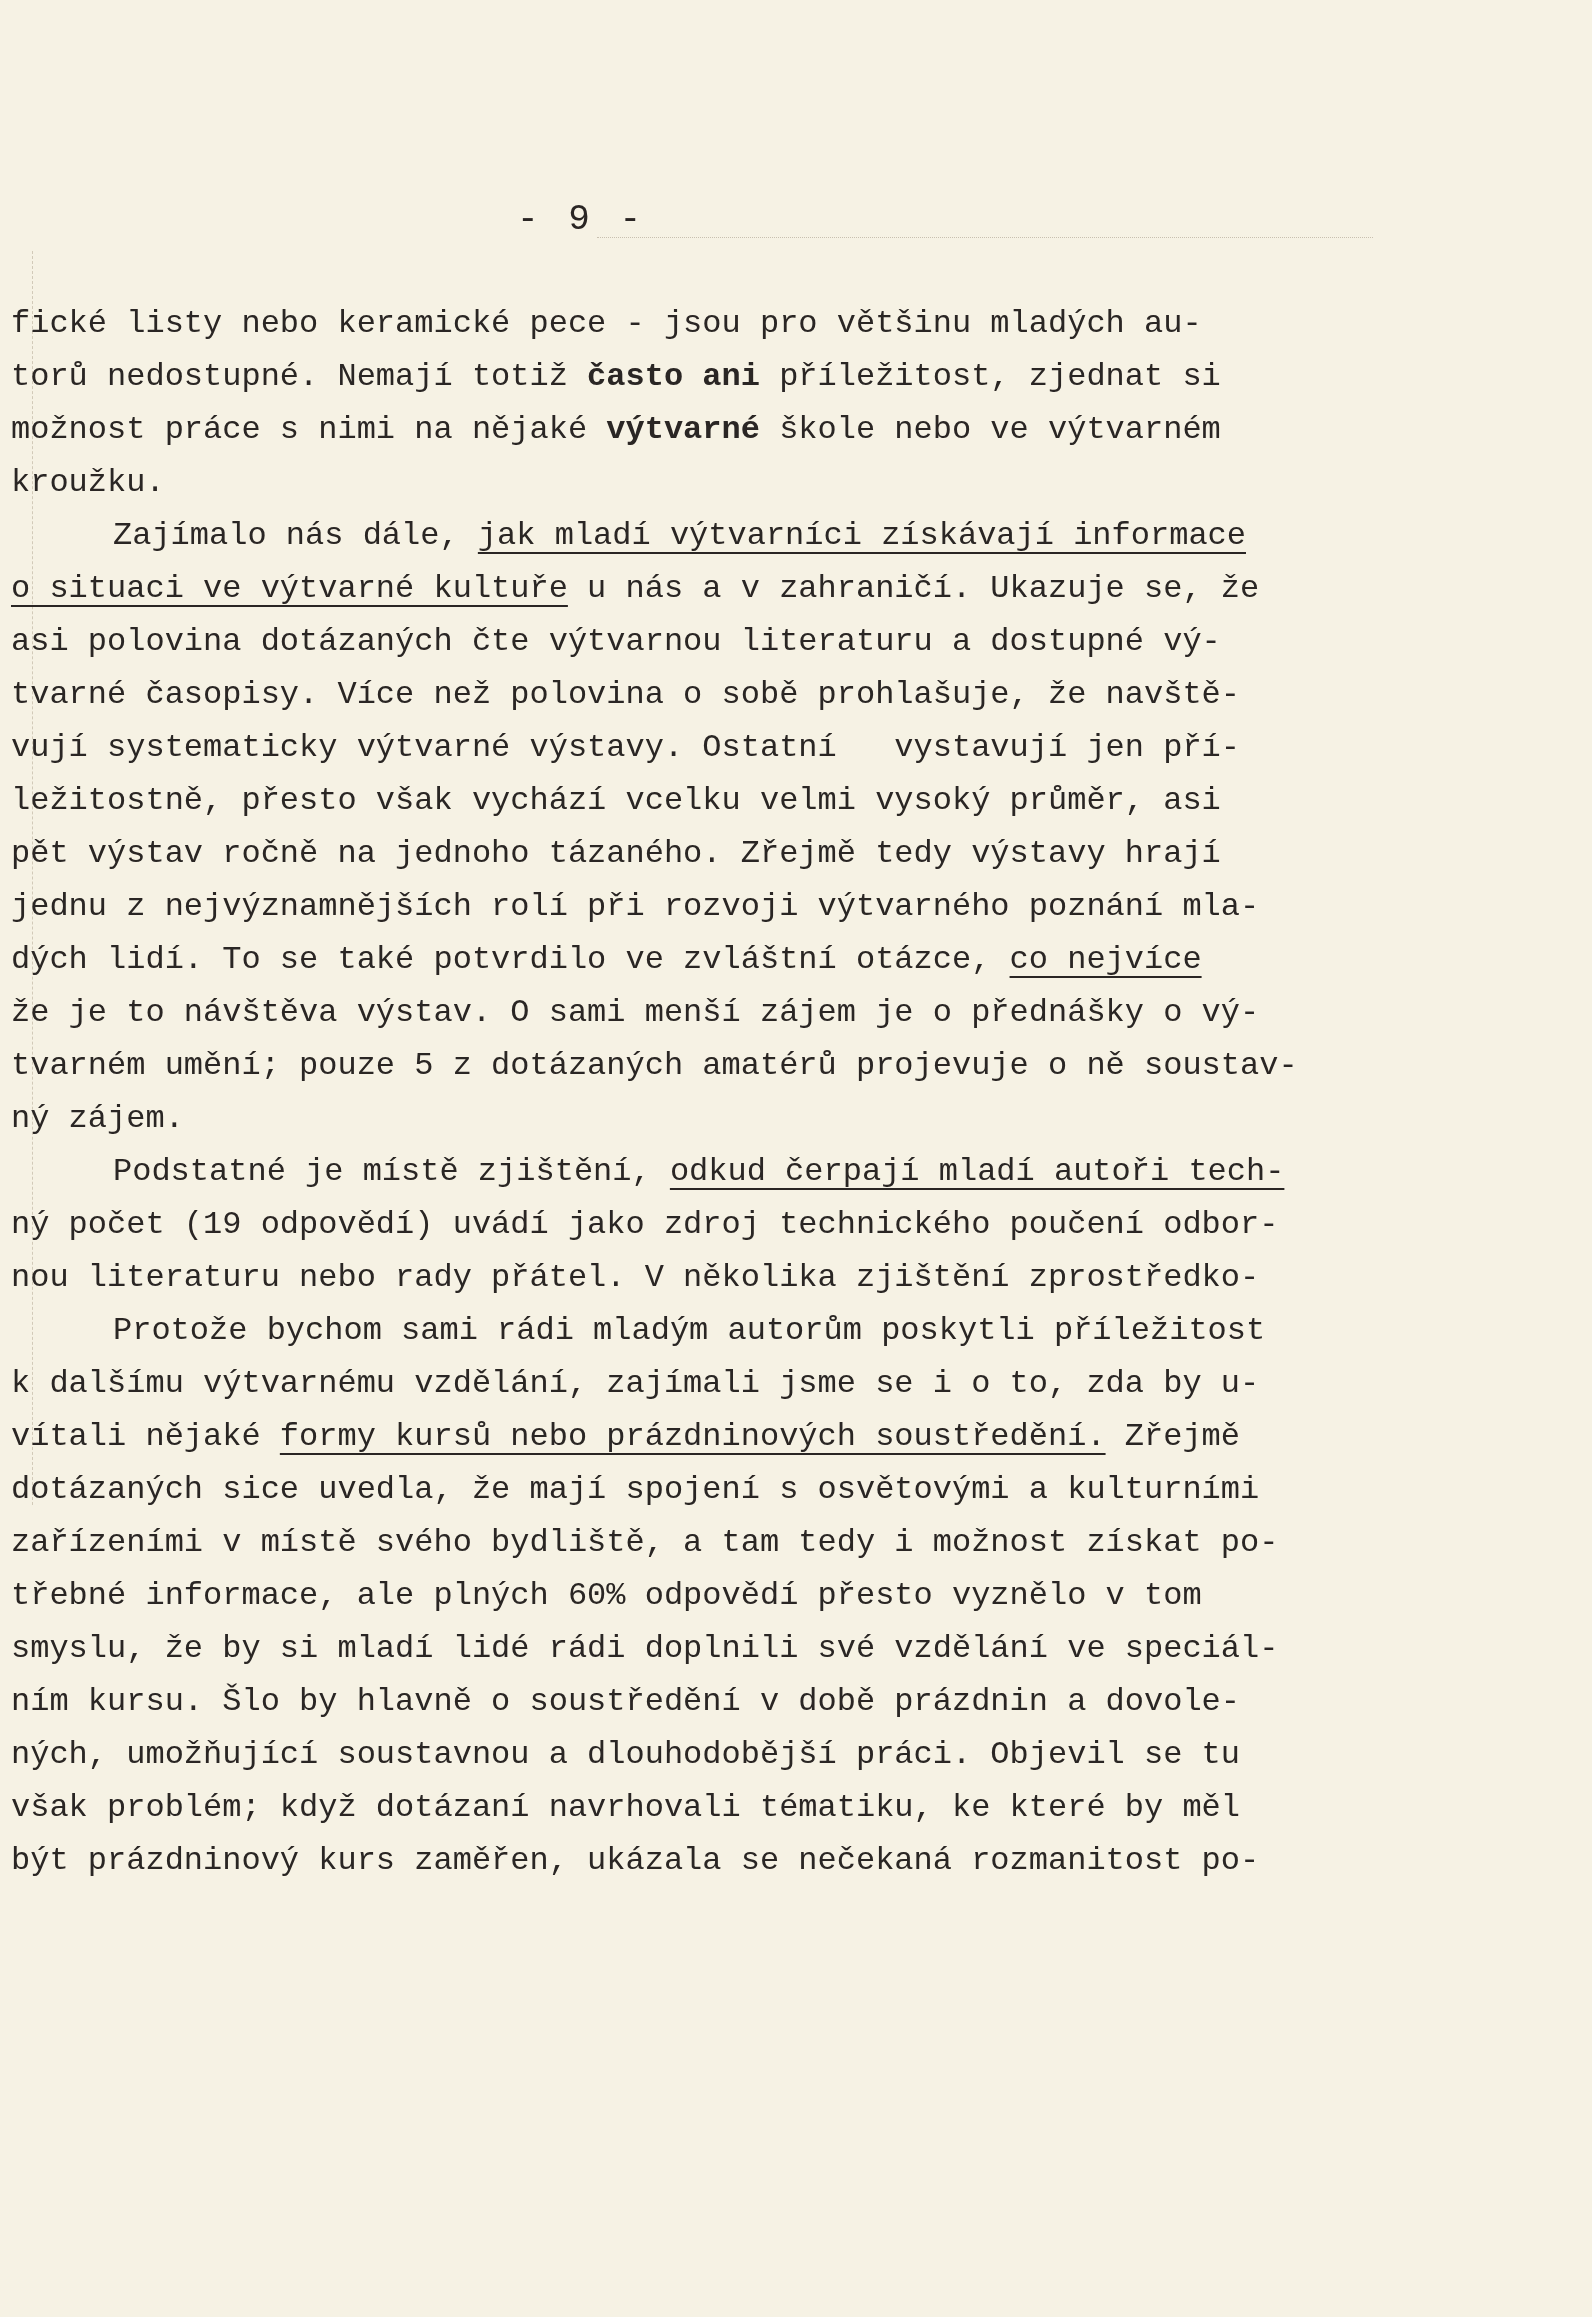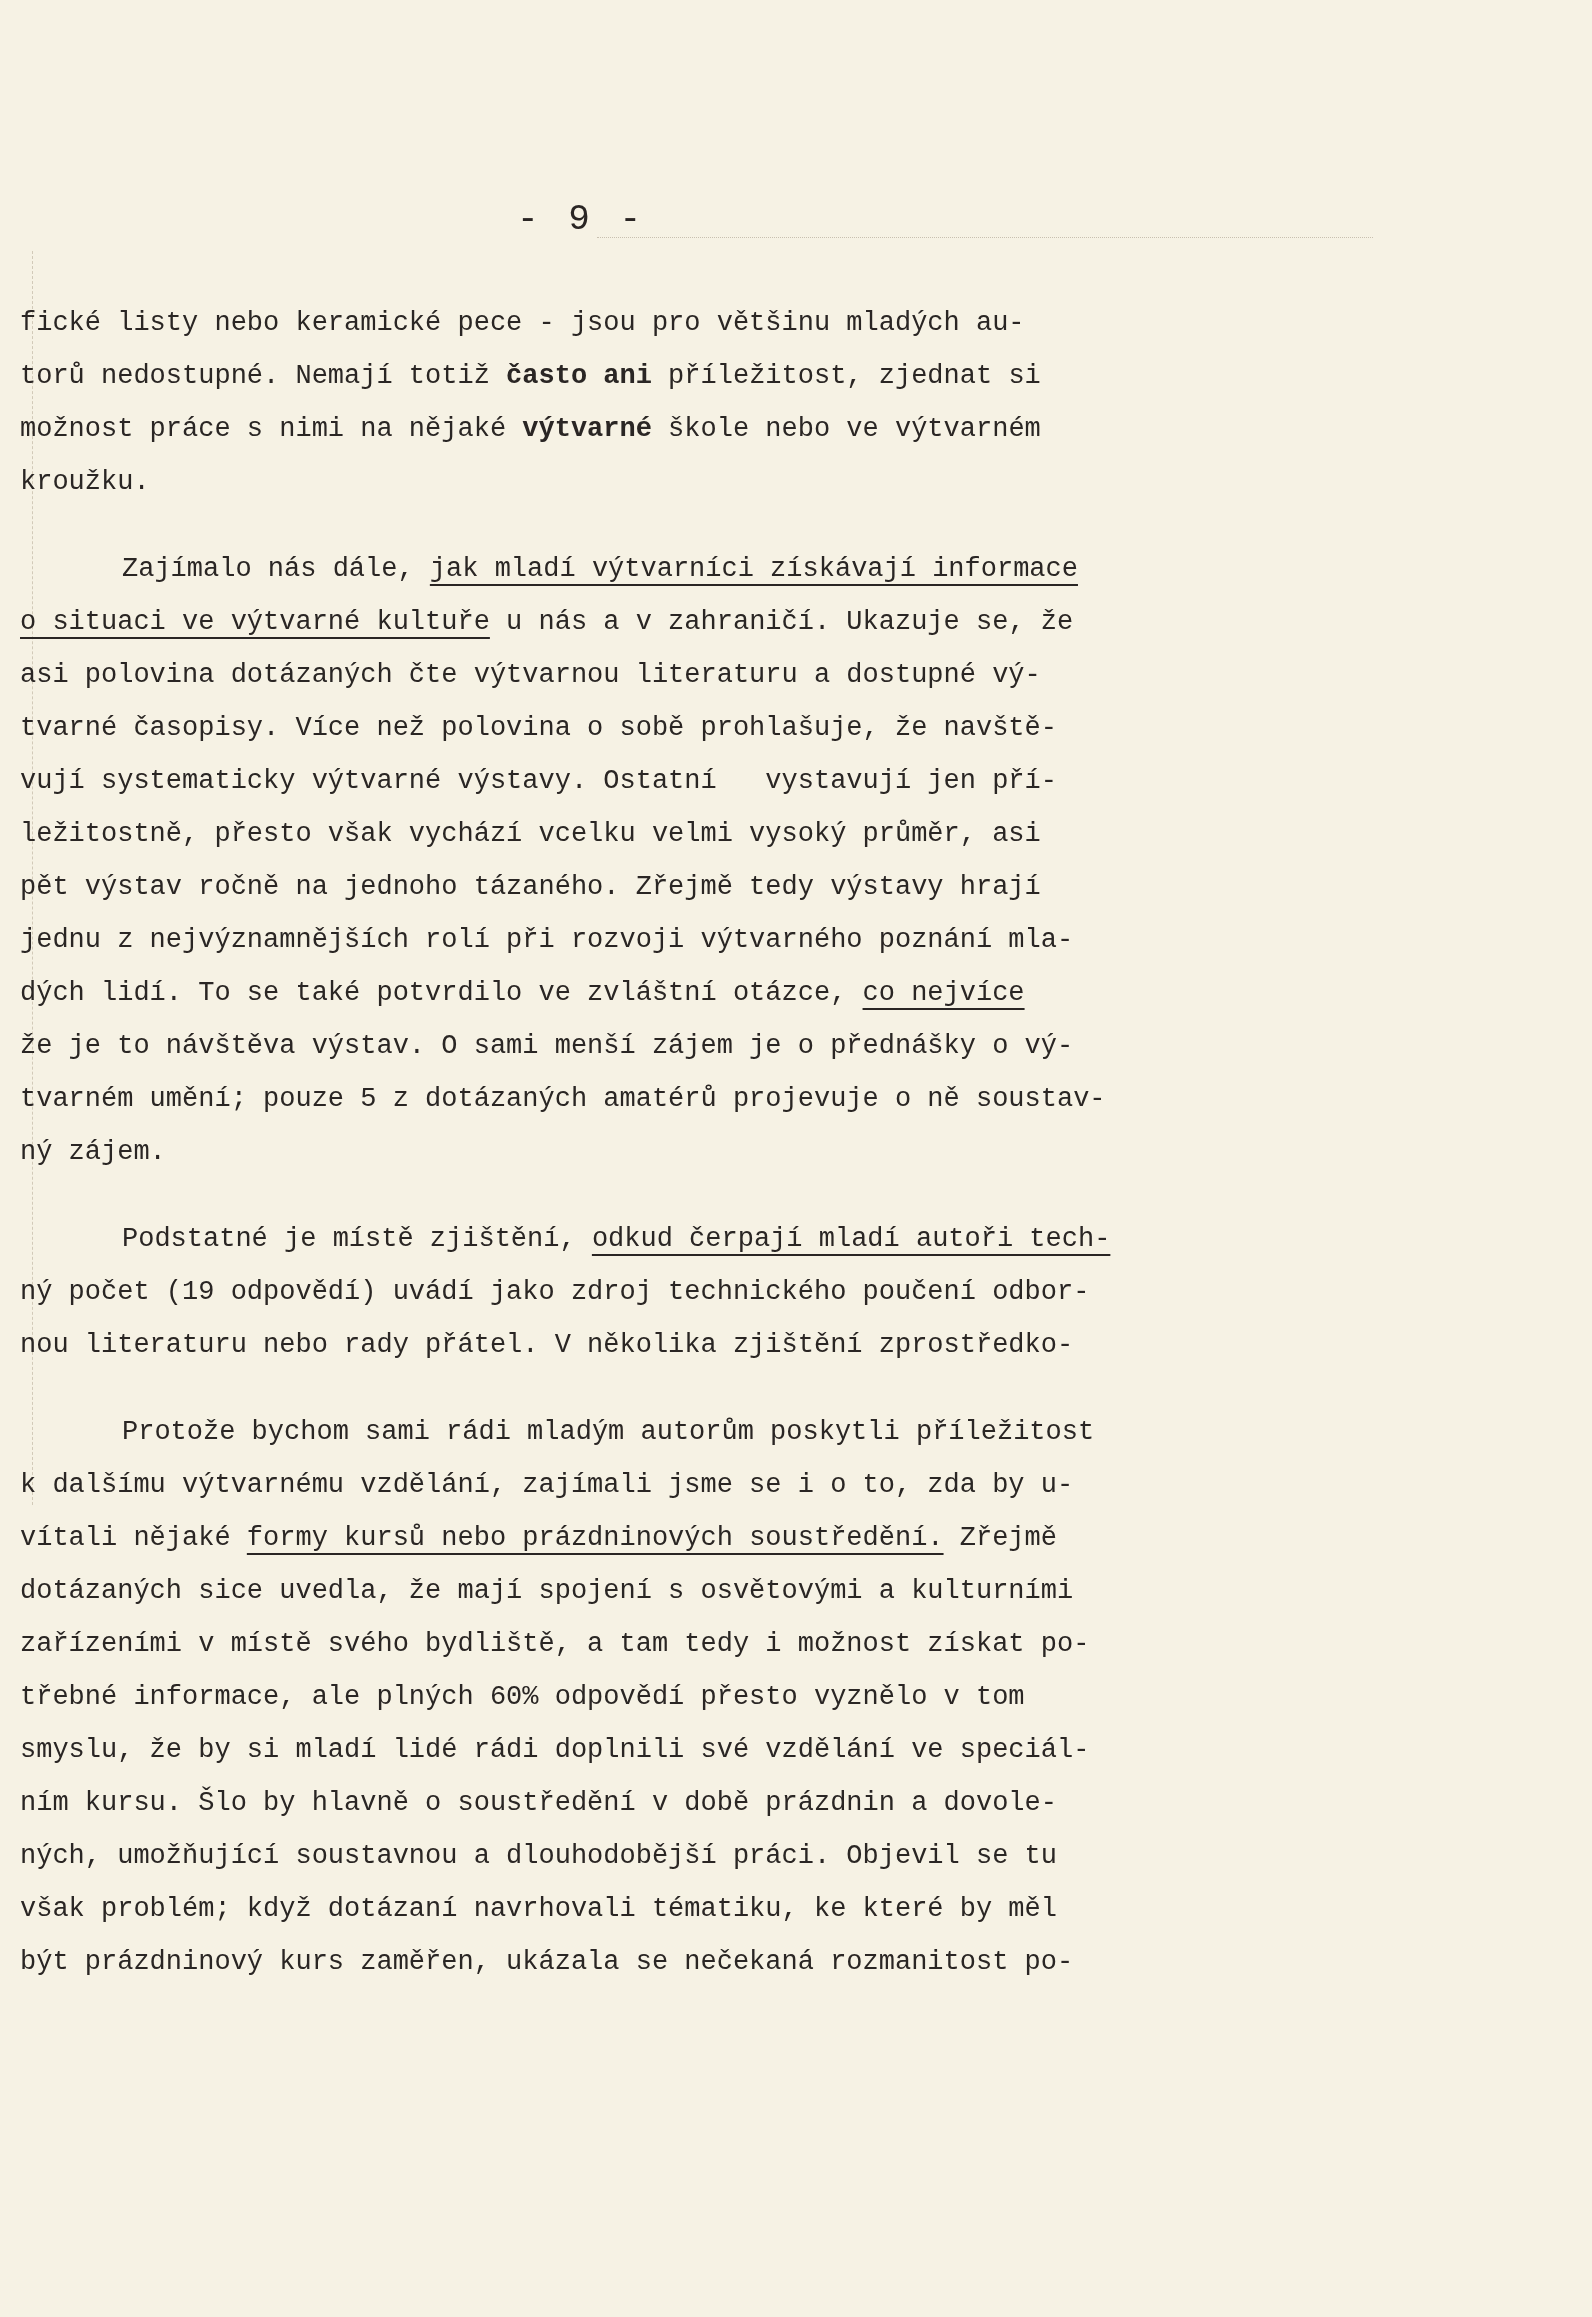--- a/index.html
+++ b/index.html
@@ -3,23 +3,23 @@
 <meta charset="utf-8">
 <style>
   html, body { margin:0; padding:0; }
   body {
     width:1592px; height:2317px; background:#f6f2e4; position:relative; overflow:hidden;
     font-family:"Liberation Mono","DejaVu Sans Mono",monospace; color:#2a2624;
   }
   .page-number { position:absolute; left:517px; top:199px; font-size:36px; letter-spacing:4px; }
   .top-rule { position:absolute; left:597px; top:237px; width:776px; border-top:1px dotted #c8c0b0; }
   .margin-line { position:absolute; left:32px; top:251px; height:1254px; border-left:1px dashed #d2cab8; }
-  .body-text { position:absolute; left:20px; top:297px; width:1413px; font-size:27px; line-height:53px; }
+  .body-text { position:absolute; left:11px; top:297px; width:1413px; font-size:32px; line-height:53px; }
   .line { white-space:pre; height:53px; }
-  .indent { padding-left:102px;margin-top:34px; }
+  .indent { padding-left:102px; }
   .u { text-decoration:underline; text-decoration-thickness:2px; text-underline-offset:8px; }
   .b { font-weight:bold; }
 </style>
 </head>
 <body>
 
 <div class="page-number">- 9 -</div>
 <div class="top-rule"></div>
 <div class="margin-line"></div>
 <div class="body-text" id="body-text">

